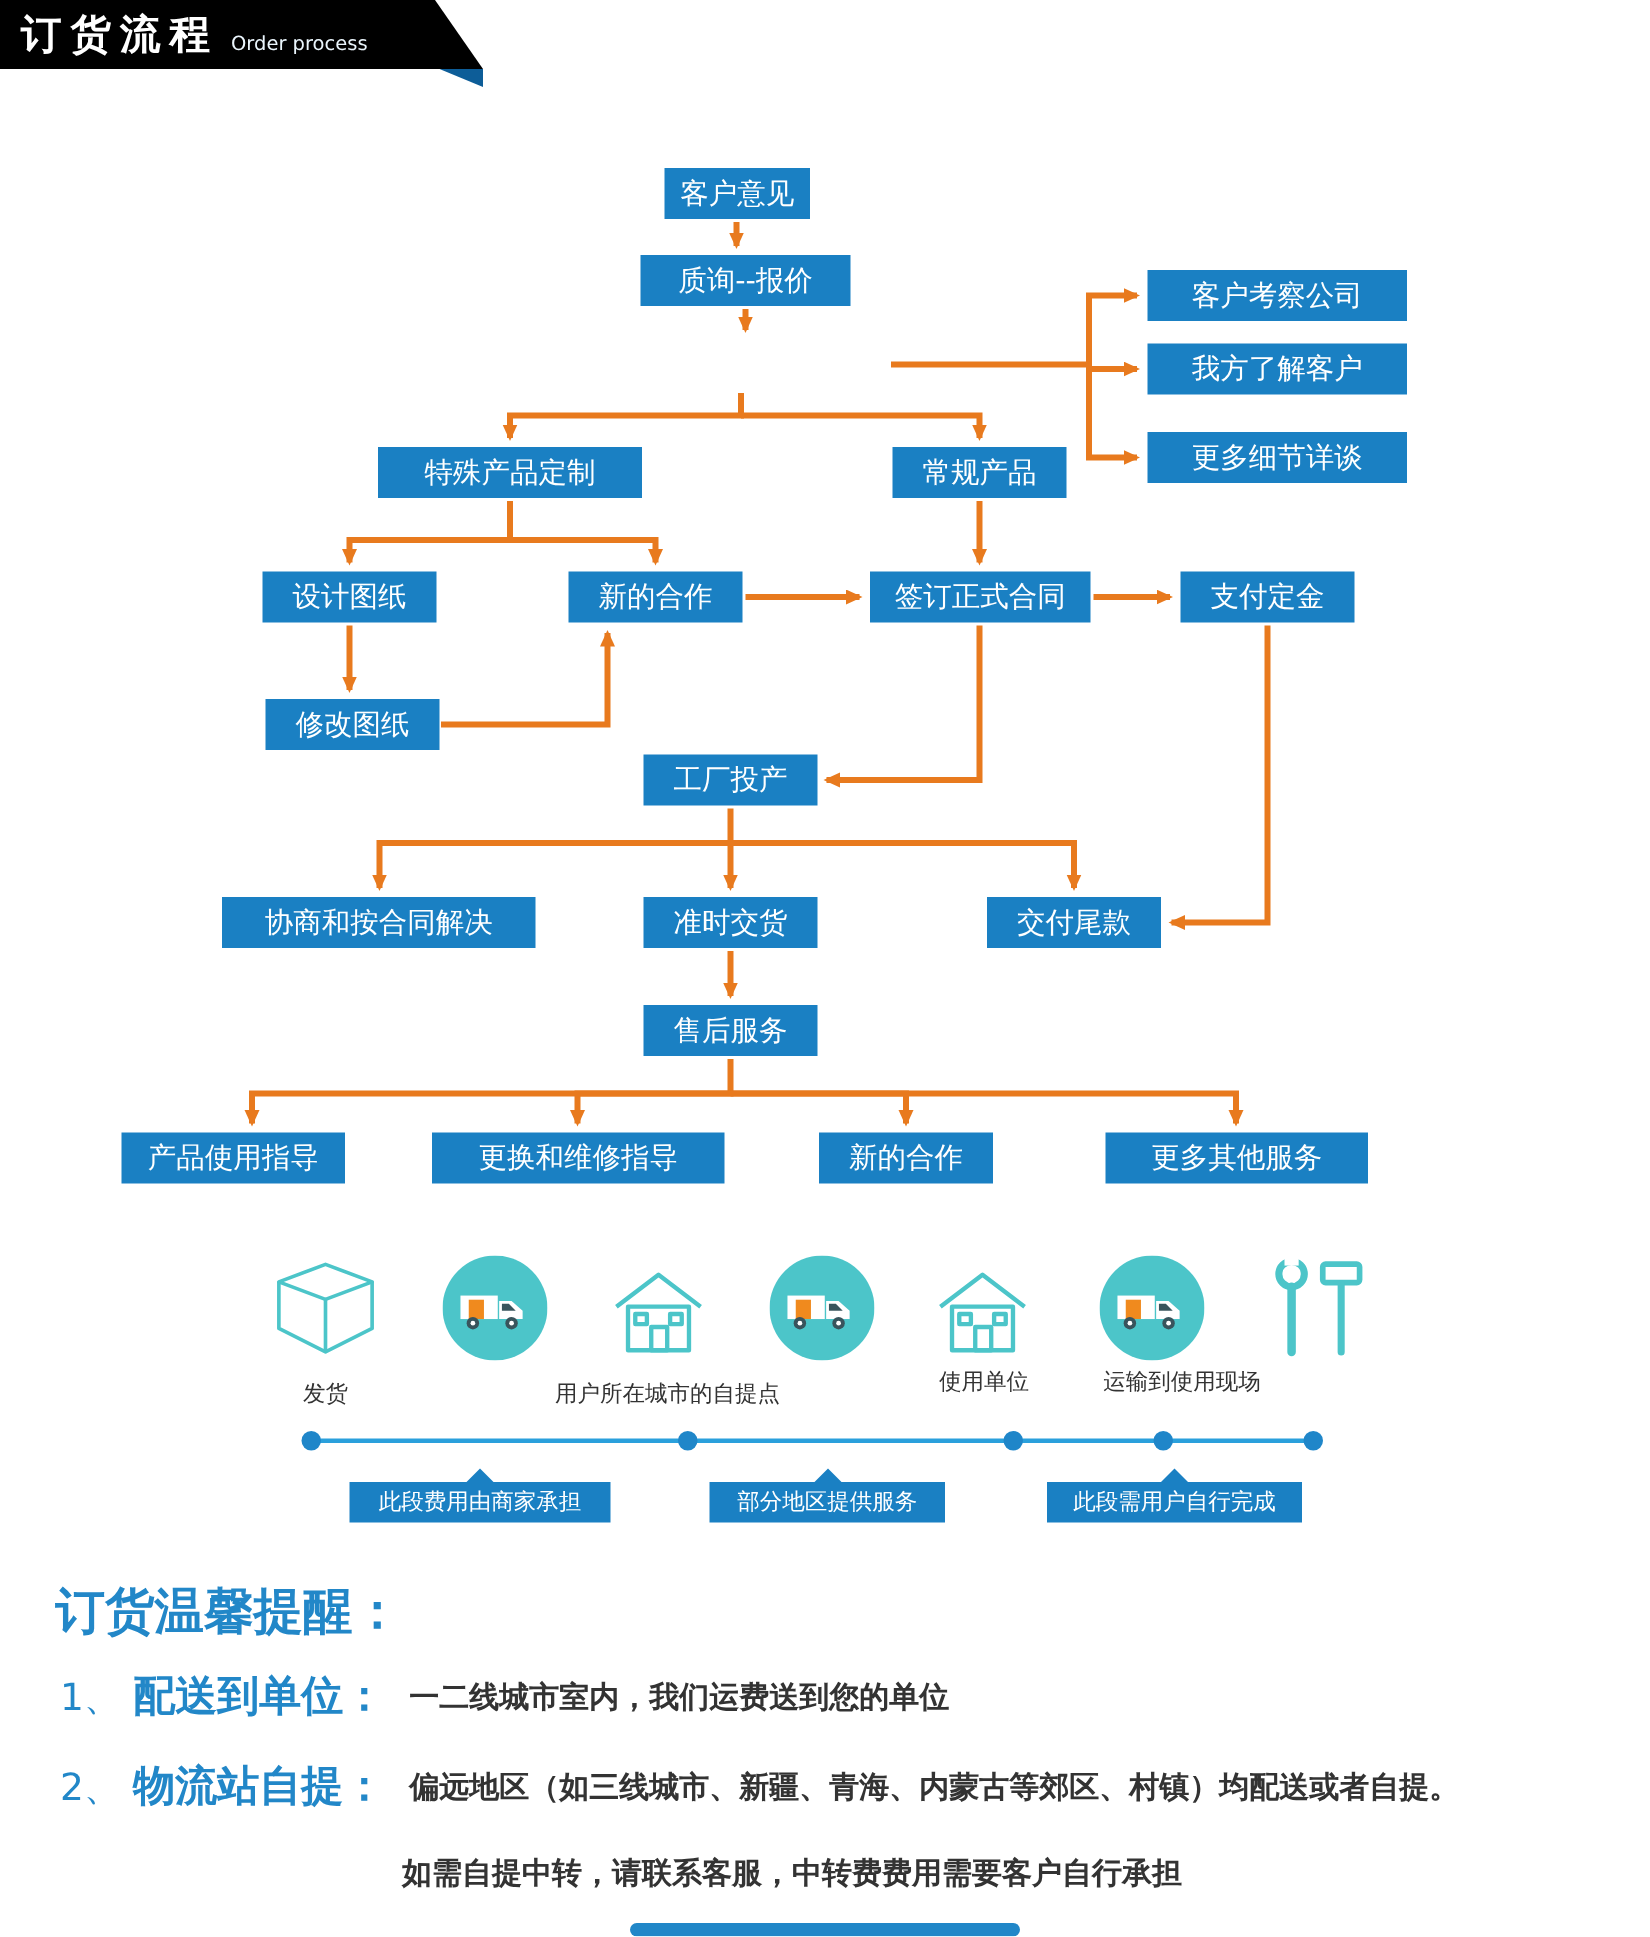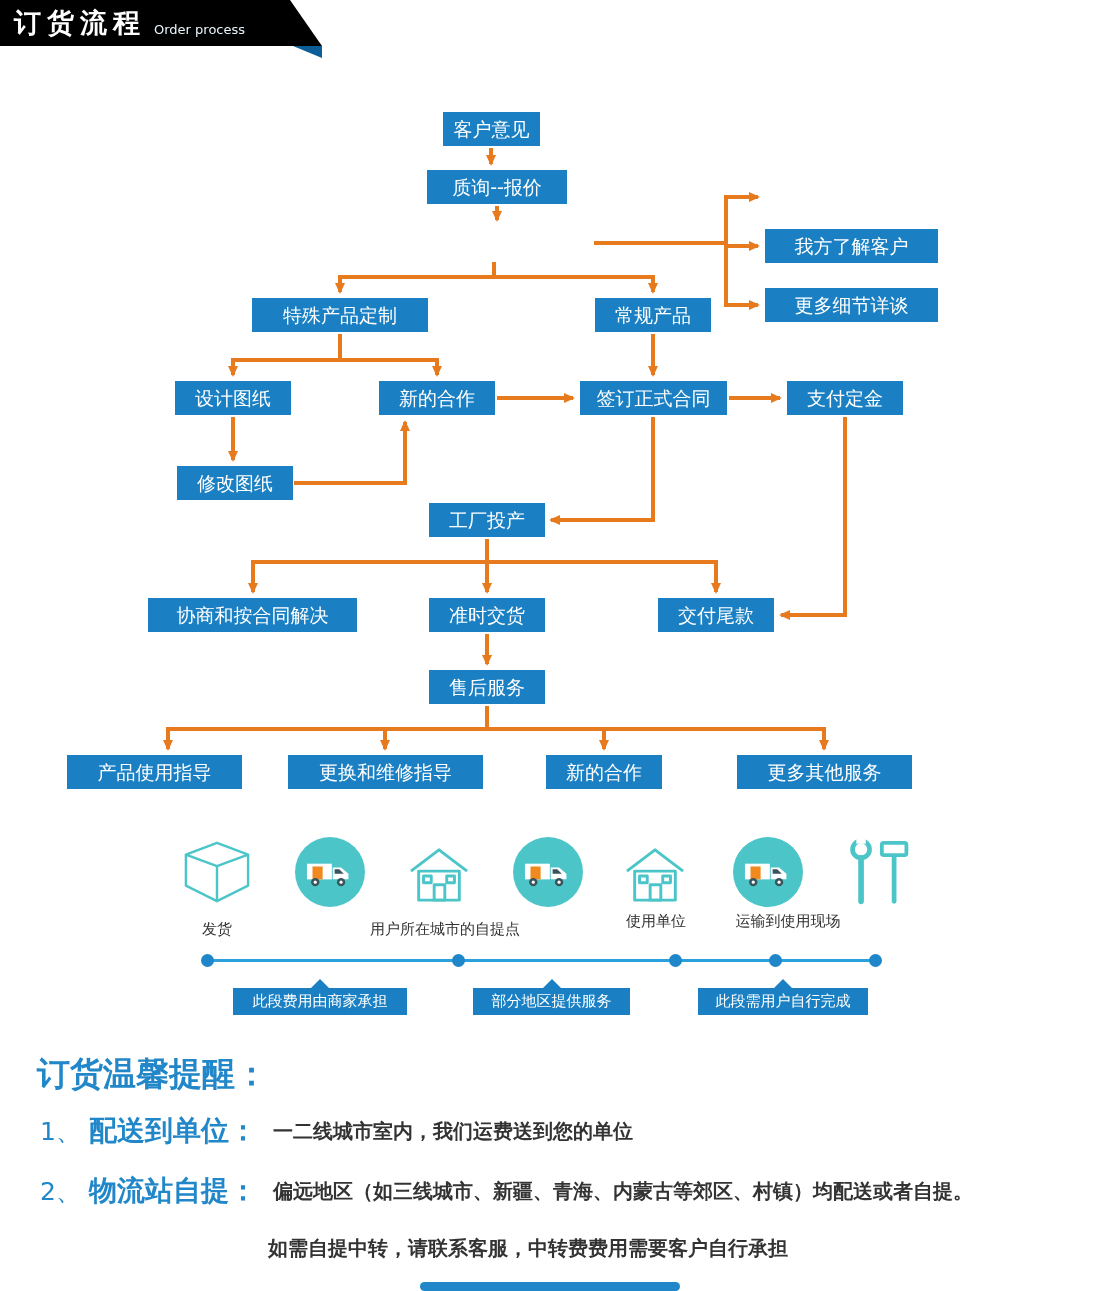--- a/index.html
+++ b/index.html
@@ -84,35 +84,36 @@
         <path d="M487,634 L487,664" marker-end="url(#ah)"></path>
         <path d="M487,706 L487,729 L168,729 L168,749" marker-end="url(#ah)"></path>
         <path d="M487,729 L385,729 L385,749" marker-end="url(#ah)"></path>
         <path d="M487,729 L604,729 L604,749" marker-end="url(#ah)"></path>
         <path d="M487,729 L824,729 L824,749" marker-end="url(#ah)"></path>
       </g>
     </svg>
 
     <div class="node" style="left:443px;top:112px;width:97px">客户意见</div>
     <div class="node" style="left:427px;top:170px;width:140px">质询--报价</div>
+    <div class="node" style="left:765px;top:180px;width:173px">客户考察公司</div>
     <div class="node" style="left:765px;top:229px;width:173px">我方了解客户</div>
     <div class="node" style="left:765px;top:288px;width:173px">更多细节详谈</div>
     <div class="node" style="left:252px;top:298px;width:176px">特殊产品定制</div>
     <div class="node" style="left:595px;top:298px;width:116px">常规产品</div>
     <div class="node" style="left:175px;top:381px;width:116px">设计图纸</div>
     <div class="node" style="left:379px;top:381px;width:116px">新的合作</div>
     <div class="node" style="left:580px;top:381px;width:147px">签订正式合同</div>
     <div class="node" style="left:787px;top:381px;width:116px">支付定金</div>
     <div class="node" style="left:177px;top:466px;width:116px">修改图纸</div>
     <div class="node" style="left:429px;top:503px;width:116px">工厂投产</div>
     <div class="node" style="left:148px;top:598px;width:209px">协商和按合同解决</div>
     <div class="node" style="left:429px;top:598px;width:116px">准时交货</div>
     <div class="node" style="left:658px;top:598px;width:116px">交付尾款</div>
     <div class="node" style="left:429px;top:670px;width:116px">售后服务</div>
-    <div class="node" style="left:67px;top:755px;width:175px">产品使用指导</div>
+    <div class="node" style="left:81px;top:755px;width:149px">产品使用指导</div>
     <div class="node" style="left:288px;top:755px;width:195px">更换和维修指导</div>
     <div class="node" style="left:546px;top:755px;width:116px">新的合作</div>
     <div class="node" style="left:737px;top:755px;width:175px">更多其他服务</div>
   </div>
 
   <div class="logi">
 
     <svg class="licon" style="left:183px;top:-980px" width="0" height="0"></svg>
 
     <svg class="licon" style="left:183px;top:20px" width="68" height="68" viewBox="0 0 70 70">

